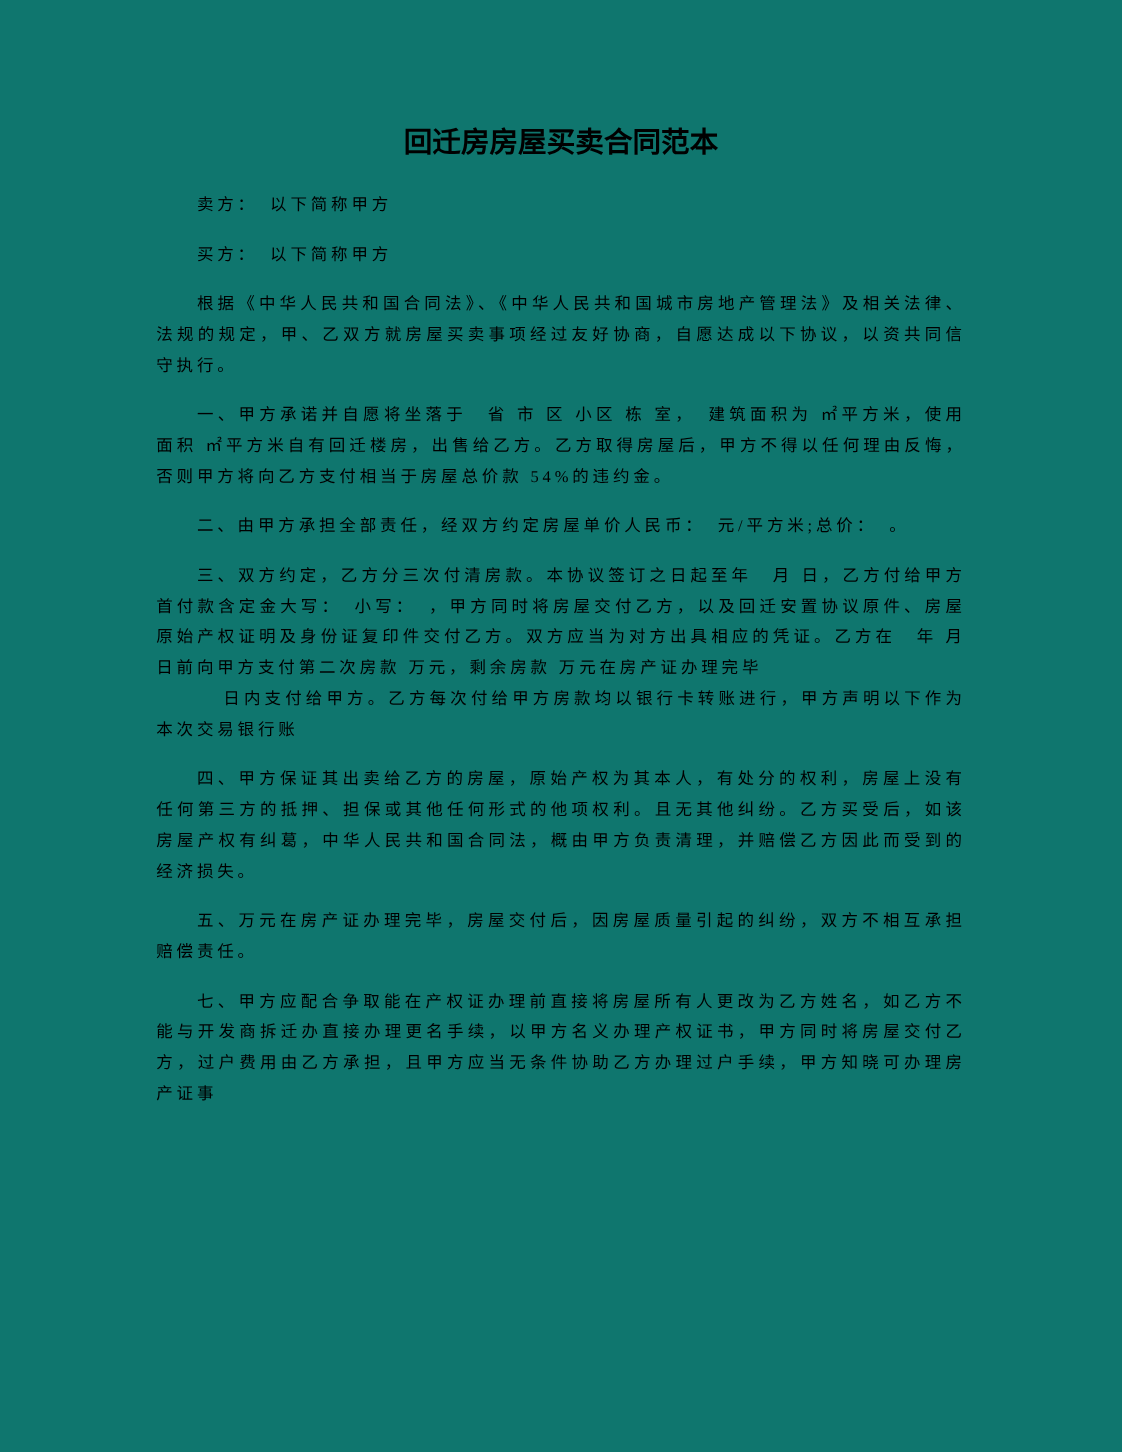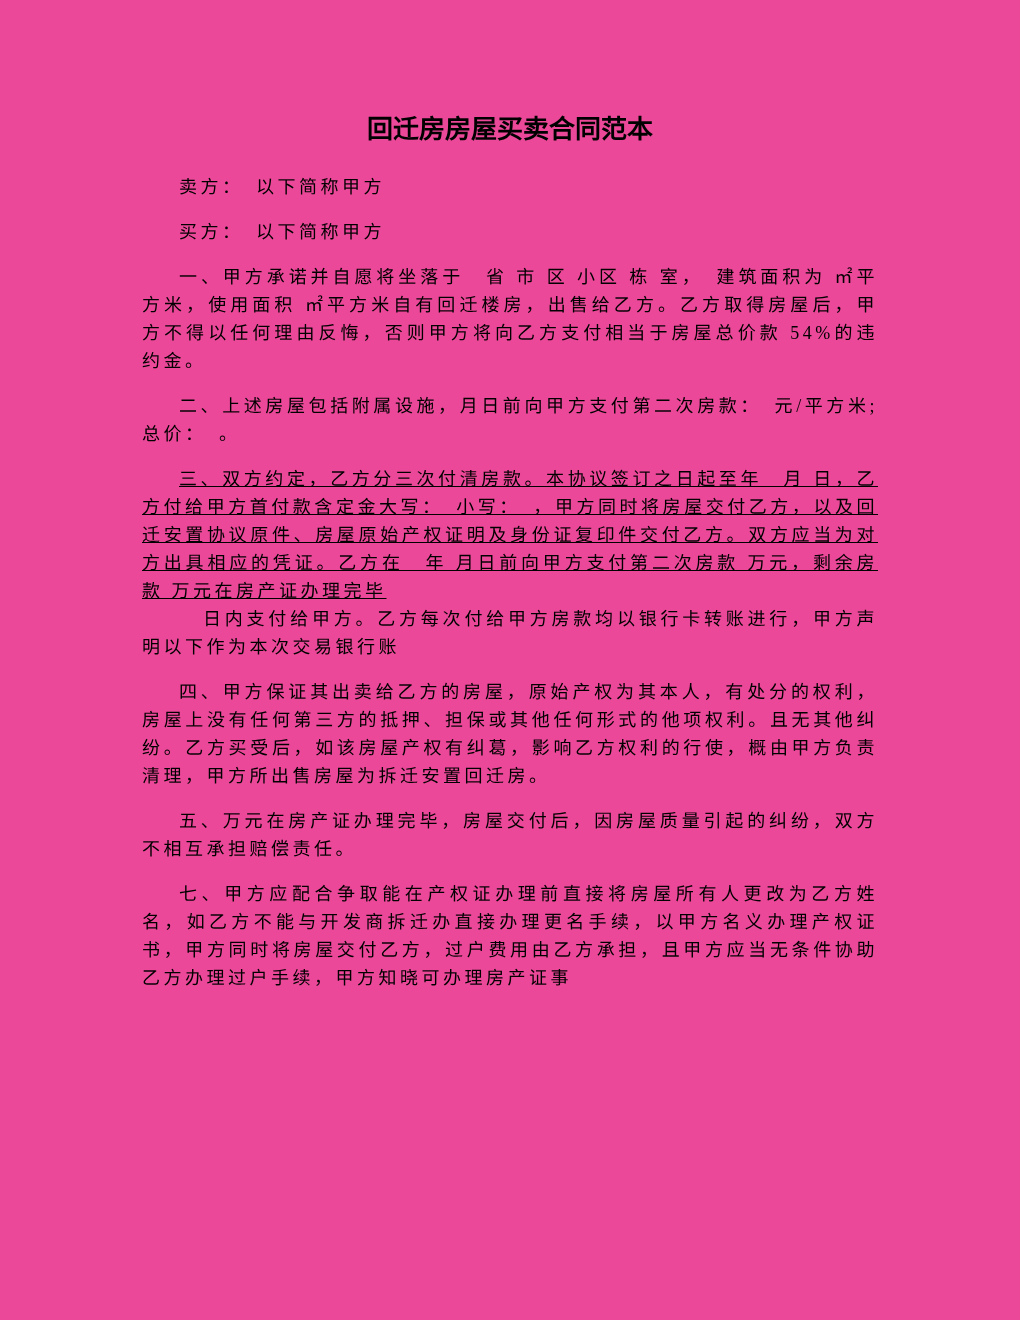--- a/index.html
+++ b/index.html
@@ -4,80 +4,80 @@
   <style>
     html, body {
       margin: 0;
       padding: 0;
       background: #ffffff;
     }
     .page {
       position: relative;
       width: 1020px;
       height: 1320px;
-      background: #ec4899;
+      background: #0f766e;
       color: #000000;
       font-family: "Liberation Serif", "DejaVu Serif", serif;
       overflow: hidden;
     }
     .content {
       position: absolute;
       left: 142px;
       top: 113px;
       width: 736px;
     }
     .doc-title {
       font-size: 26px;
       line-height: 34px;
       font-weight: bold;
       text-align: center;
       letter-spacing: 0;
       margin: 0 0 26px 0;
     }
     p.para {
-      font-size: 18px;
+      font-size: 15px;
       line-height: 28px;
       margin: 0 0 17px 0;
       text-indent: 37px;
       text-align: justify;
       letter-spacing: 3.5px;
       word-break: break-all;
     }
     p.para.tight {
       margin-bottom: 0;
-      text-decoration: underline;
     }
     p.para.cont {
       text-indent: 61px;
       font-family: Liberation Serif, serif;
     }
   </style>
 </head>
 <body>
 
 <div class="page">
   <div class="content">
 
     <h1 class="doc-title">回迁房房屋买卖合同范本</h1>
 
     <p class="para">卖方：　以下简称甲方</p>
 
     <p class="para">买方：　以下简称甲方</p>
 
+    <p class="para">根据《中华人民共和国合同法》、《中华人民共和国城市房地产管理法》及相关法律、法规的规定，甲、乙双方就房屋买卖事项经过友好协商，自愿达成以下协议，以资共同信守执行。</p>
 
     <p class="para">一、甲方承诺并自愿将坐落于　省 市 区 小区 栋 室，　建筑面积为 ㎡平方米，使用面积 ㎡平方米自有回迁楼房，出售给乙方。乙方取得房屋后，甲方不得以任何理由反悔，否则甲方将向乙方支付相当于房屋总价款 54%的违约金。</p>
 
-    <p class="para">二、上述房屋包括附属设施，月日前向甲方支付第二次房款：　元/平方米;总价：　。</p>
+    <p class="para">二、由甲方承担全部责任，经双方约定房屋单价人民币：　元/平方米;总价：　。</p>
 
     <p class="para tight">三、双方约定，乙方分三次付清房款。本协议签订之日起至年　月 日，乙方付给甲方首付款含定金大写：　小写：　，甲方同时将房屋交付乙方，以及回迁安置协议原件、房屋原始产权证明及身份证复印件交付乙方。双方应当为对方出具相应的凭证。乙方在　年 月日前向甲方支付第二次房款 万元，剩余房款 万元在房产证办理完毕</p>
 
     <p class="para cont">日内支付给甲方。乙方每次付给甲方房款均以银行卡转账进行，甲方声明以下作为本次交易银行账</p>
 
 
-    <p class="para">四、甲方保证其出卖给乙方的房屋，原始产权为其本人，有处分的权利，房屋上没有任何第三方的抵押、担保或其他任何形式的他项权利。且无其他纠纷。乙方买受后，如该房屋产权有纠葛，影响乙方权利的行使，概由甲方负责清理，甲方所出售房屋为拆迁安置回迁房。</p>
+    <p class="para">四、甲方保证其出卖给乙方的房屋，原始产权为其本人，有处分的权利，房屋上没有任何第三方的抵押、担保或其他任何形式的他项权利。且无其他纠纷。乙方买受后，如该房屋产权有纠葛，中华人民共和国合同法，概由甲方负责清理，并赔偿乙方因此而受到的经济损失。</p>
 
     <p class="para">五、万元在房产证办理完毕，房屋交付后，因房屋质量引起的纠纷，双方不相互承担赔偿责任。</p>
 
 
     <p class="para">七、甲方应配合争取能在产权证办理前直接将房屋所有人更改为乙方姓名，如乙方不能与开发商拆迁办直接办理更名手续，以甲方名义办理产权证书，甲方同时将房屋交付乙方，过户费用由乙方承担，且甲方应当无条件协助乙方办理过户手续，甲方知晓可办理房产证事</p>
 
   </div>
 </div>
 
 </body></html>

